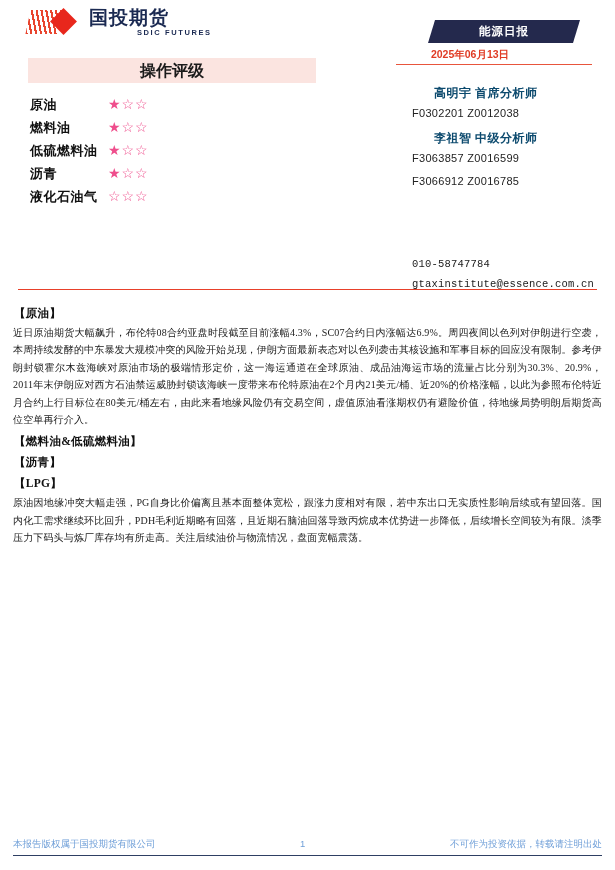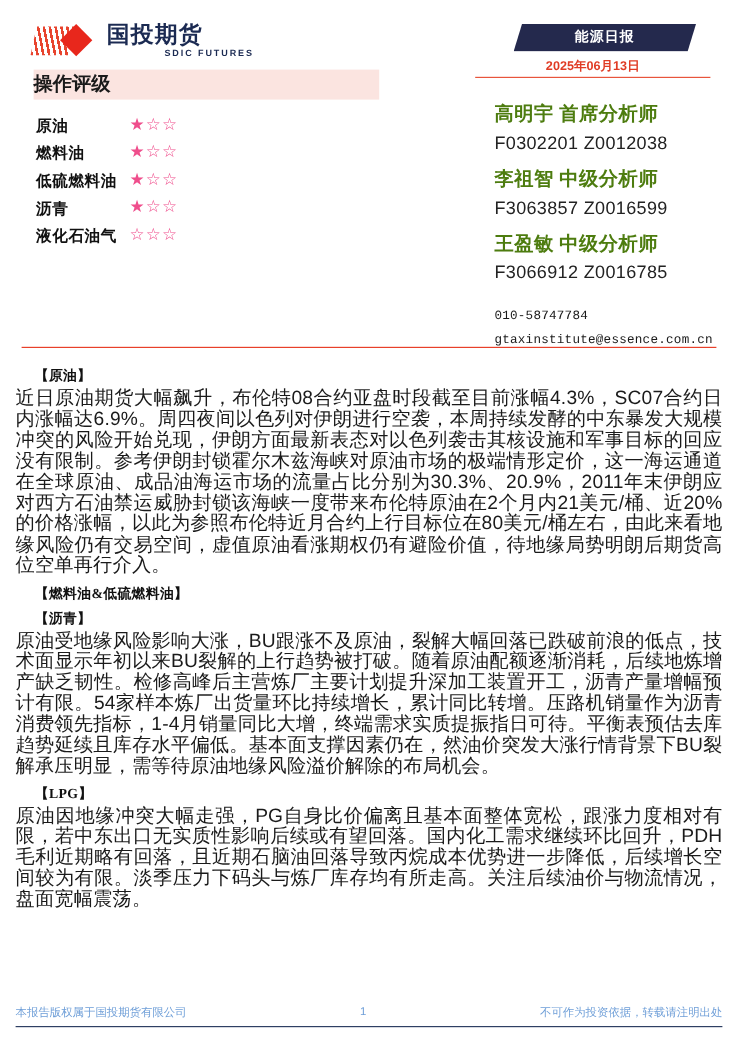--- a/index.html
+++ b/index.html
@@ -25,21 +25,21 @@
 
   
   .header {
     position: relative;
     height: 290px;
   }
 
   .logo-block {
     position: absolute;
     left: 28px;
-    top: 20px;
+    top: 8px;
     display: flex;
     align-items: center;
   }
   .logo-mark {
     position: relative;
     width: 56px;
     height: 26px;
     margin-right: 5px;
   }
   .logo-hatch {
@@ -93,21 +93,21 @@
     height: 25px;
     background: #fbe4e0;
   }
   .rating-title {
     position: absolute;
     left: 28px;
     top: 58px;
     width: 288px;
     height: 35px;
     line-height: 25px;
-    text-align: left;
+    text-align: center;
     font-family: "Liberation Serif", serif;
     font-weight: bold;
     font-size: 16px;
     color: #1a1a1a;
   }
 
   .rating-list {
     position: absolute;
     left: 30px;
     top: 93px;
@@ -154,21 +154,21 @@
     text-align: center;
     font-family: "Liberation Serif", serif;
     font-weight: bold;
     font-size: 11.5px;
     color: #ffffff;
     letter-spacing: 1px;
   }
 
   .date-line {
     position: absolute;
-    left: 398px;
+    left: 374px;
     top: 48px;
     width: 192px;
     text-align: center;
     font-family: "Liberation Sans", sans-serif;
     font-weight: bold;
     font-size: 10.5px;
     color: #e03b24;
   }
   .date-rule {
     position: absolute;
@@ -181,28 +181,29 @@
 
   .analysts {
     position: absolute;
     left: 412px;
     top: 85px;
     width: 200px;
   }
   .analyst-name {
     font-family: "Liberation Serif", serif;
     font-weight: bold;
-    font-size: 16px;
-    color: #4d7c0f;
+    font-size: 12px;
+    color: #0c4a6e;
     letter-spacing: 0.5px;
     margin-bottom: 5px;
+    margin-left: 22px;
   }
   .analyst-code {
     font-family: "Liberation Sans", sans-serif;
-    font-size: 15px;
+    font-size: 11px;
     color: #222222;
     letter-spacing: 0.3px;
     margin-bottom: 11px;
   }
   .contact {
     position: absolute;
     left: 412px;
     top: 246px;
     width: 200px;
     margin-top: 12px;
@@ -229,26 +230,26 @@
     position: absolute;
     left: 13px;
     top: 300px;
     width: 589px;
   }
   .sec-head {
     font-family: "Liberation Serif", serif;
     font-weight: bold;
     font-size: 11.5px;
     color: #111111;
-    margin: 6px 0 3px 16px;
+    margin: 6px 0 3px 1px;
     letter-spacing: 0.3px;
   }
   .sec-body {
-    font-family: Liberation Sans, sans-serif;
-    font-size: 16px;
+    font-family: Liberation Serif, serif;
+    font-size: 10px;
     line-height: 17.4px;
     color: #1a1a1a;
     text-align: justify;
     text-justify: inter-character;
     letter-spacing: 0.15px;
     margin: 0 0 4px 0;
   }
 
   
   .footer-rule {
@@ -324,21 +325,20 @@
     <div class="banner"></div>
     <div class="banner-label">能源日报</div>
     <div class="date-line">2025年06月13日</div>
     <div class="date-rule"></div>
 
     <div class="analysts">
       <div class="analyst-name">高明宇  首席分析师</div>
       <div class="analyst-code">F0302201  Z0012038</div>
       <div class="analyst-name">李祖智  中级分析师</div>
       <div class="analyst-code">F3063857  Z0016599</div>
-      <div class="analyst-name">王盈敏  中级分析师</div>
       <div class="analyst-code">F3066912  Z0016785</div>
     </div>
 
     <div class="contact">
       <div class="contact-line">010-58747784</div>
       <div class="contact-line">gtaxinstitute@essence.com.cn</div>
     </div>
 
     <div class="header-rule"></div>
   </div>
@@ -349,21 +349,20 @@
       <div class="sec-head">【原油】</div>
       <p class="sec-body">近日原油期货大幅飙升，布伦特08合约亚盘时段截至目前涨幅4.3%，SC07合约日内涨幅达6.9%。周四夜间以色列对伊朗进行空袭，本周持续发酵的中东暴发大规模冲突的风险开始兑现，伊朗方面最新表态对以色列袭击其核设施和军事目标的回应没有限制。参考伊朗封锁霍尔木兹海峡对原油市场的极端情形定价，这一海运通道在全球原油、成品油海运市场的流量占比分别为30.3%、20.9%，2011年末伊朗应对西方石油禁运威胁封锁该海峡一度带来布伦特原油在2个月内21美元/桶、近20%的价格涨幅，以此为参照布伦特近月合约上行目标位在80美元/桶左右，由此来看地缘风险仍有交易空间，虚值原油看涨期权仍有避险价值，待地缘局势明朗后期货高位空单再行介入。</p>
     </div>
 
     <div>
       <div class="sec-head">【燃料油&amp;低硫燃料油】</div>
     </div>
 
     <div>
       <div class="sec-head">【沥青】</div>
-      <p class="sec-body">原油受地缘风险影响大涨，BU跟涨不及原油，裂解大幅回落已跌破前浪的低点，技术面显示年初以来BU裂解的上行趋势被打破。随着原油配额逐渐消耗，后续地炼增产缺乏韧性。检修高峰后主营炼厂主要计划提升深加工装置开工，沥青产量增幅预计有限。54家样本炼厂出货量环比持续增长，累计同比转增。压路机销量作为沥青消费领先指标，1-4月销量同比大增，终端需求实质提振指日可待。平衡表预估去库趋势延续且库存水平偏低。基本面支撑因素仍在，然油价突发大涨行情背景下BU裂解承压明显，需等待原油地缘风险溢价解除的布局机会。</p>
     </div>
 
     <div>
       <div class="sec-head">【LPG】</div>
       <p class="sec-body">原油因地缘冲突大幅走强，PG自身比价偏离且基本面整体宽松，跟涨力度相对有限，若中东出口无实质性影响后续或有望回落。国内化工需求继续环比回升，PDH毛利近期略有回落，且近期石脑油回落导致丙烷成本优势进一步降低，后续增长空间较为有限。淡季压力下码头与炼厂库存均有所走高。关注后续油价与物流情况，盘面宽幅震荡。</p>
     </div>
 
   </div>
 
   <div class="footer">

